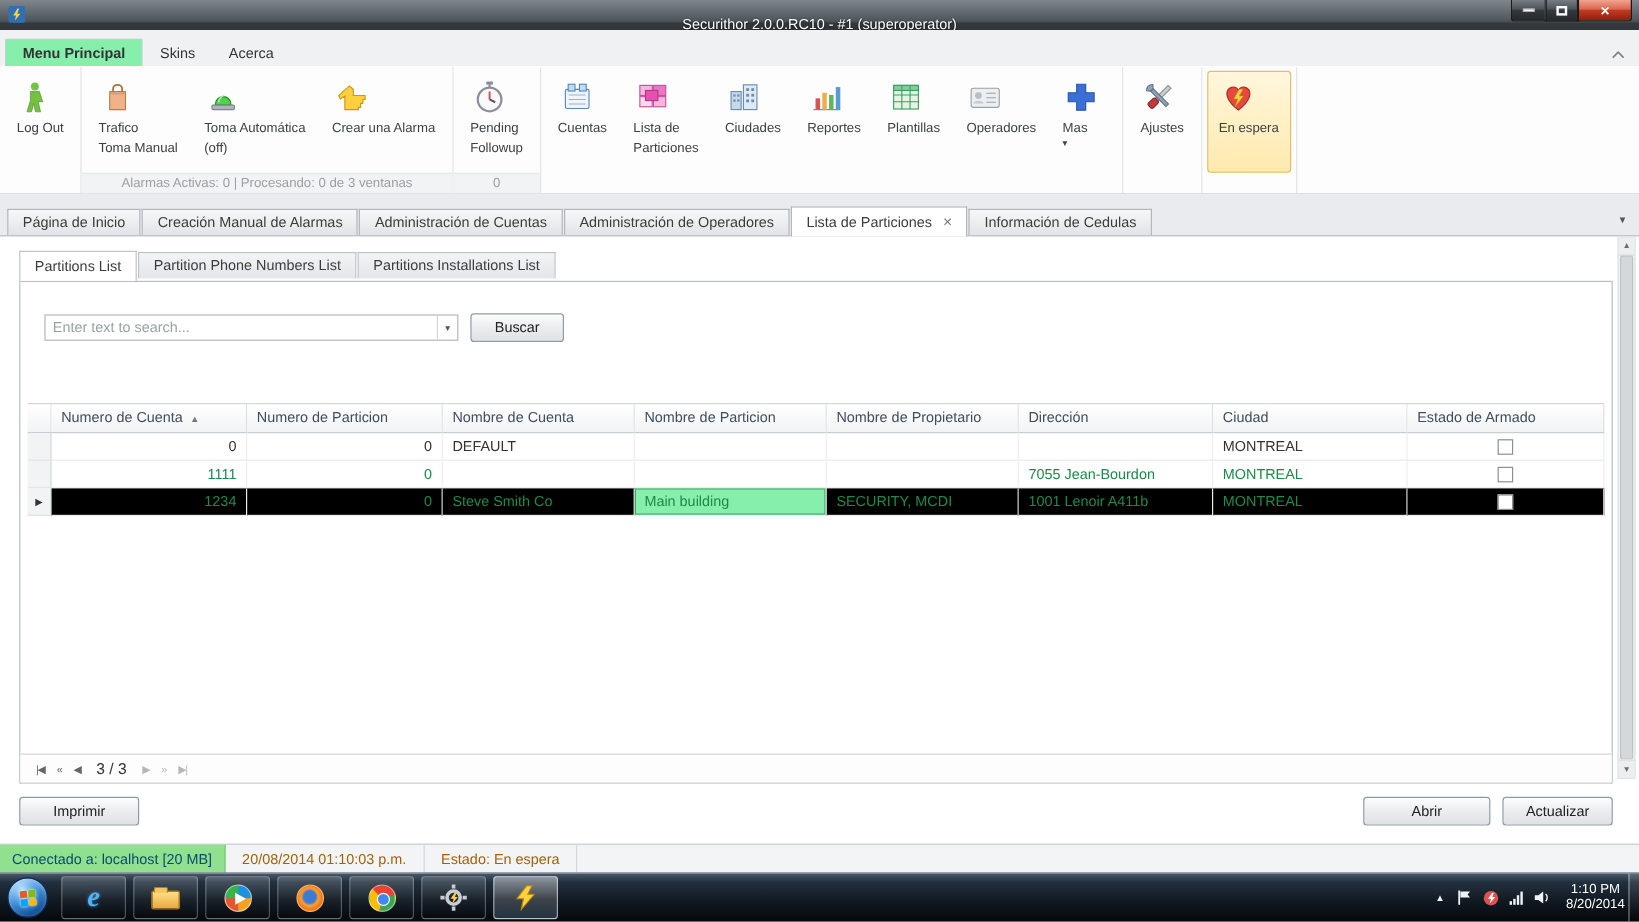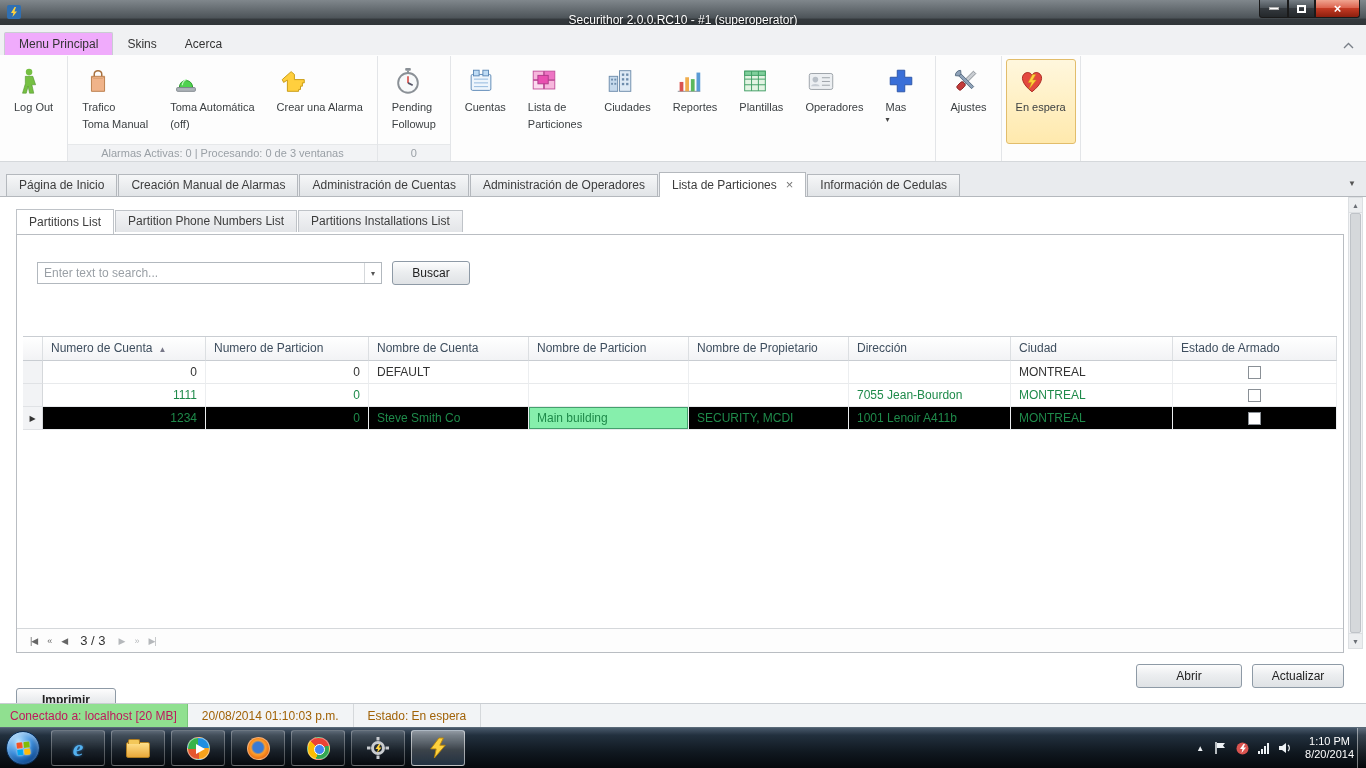--- a/index.html
+++ b/index.html
@@ -18,21 +18,21 @@
     background:linear-gradient(180deg,#767e85,#4b5258 45%,#34393e 50%,#24282b);color:#fff;}
   .win-btn.min{width:29px;border-radius:0 0 0 3px;}
   .win-btn.max{width:27px;}
   .win-btn.close{width:45px;border-radius:0 0 3px 0;background:linear-gradient(180deg,#f0a490,#dd6550 45%,#c33a23 50%,#8d1f0f);font-size:13px;font-weight:bold;}
   .minbar{width:10px;height:3px;background:#fff;border:1px solid rgba(0,0,0,.3);}
   .maxbox{width:9px;height:8px;border:2px solid #fff;}
 
   
   .menubar{position:absolute;top:25px;left:0;right:0;height:31px;background:#f0f1f3;border-bottom:1px solid #fdfdfd;display:flex;align-items:flex-end;padding:0 4px;}
   .menu-tab{padding:4px 14px;color:#333;cursor:default;}
-  .menu-tab.active{background:#f0abfc;border:1px solid #c9cdd2;border-bottom:none;border-radius:2px 2px 0 0;font-weight:normal;}
+  .menu-tab.active{background:#86efac;border:1px solid #c9cdd2;border-bottom:none;border-radius:2px 2px 0 0;font-weight:bold;}
   .ribbon-collapse{position:absolute;right:12px;bottom:6px;}
 
   
   .ribbon{position:absolute;top:56px;left:0;right:0;height:106px;background:#fdfdfd;border-bottom:1px solid #d5d8db;display:flex;}
   .rgroup{display:flex;flex-direction:column;border-right:1px solid #e3e5e8;}
   .rbtns{flex:1;display:flex;align-items:stretch;padding:3px 3px 0 3px;}
   .ribbon-btn{display:flex;flex-direction:column;align-items:flex-start;justify-content:flex-start;padding:5px 9px 2px 9px;margin:0 1px;border:1px solid transparent;border-radius:3px;min-width:56px;}
   .ribbon-btn.hl{background:linear-gradient(180deg,#fff7dd,#ffe9ad);border-color:#e2bd6b;}
   .ricon{width:32px;height:32px;display:flex;align-items:center;justify-content:center;}
   .rlabel{font-size:11px;line-height:14px;color:#3c4043;text-align:center;margin-top:3px;white-space:nowrap;}
@@ -89,27 +89,27 @@
   .pgi.dis{color:#b5b8bb;}
   .pgtext{margin:0 8px;color:#333;font-size:13px;}
 
   
   .vscroll{position:absolute;top:0;right:3px;width:15px;height:452px;background:#f2f3f5;border:1px solid #dcdfe2;}
   .sb-arrow{height:15px;display:flex;align-items:center;justify-content:center;font-size:7px;color:#6a6f75;background:#eceef0;border-bottom:1px solid #dcdfe2;}
   .sb-arrow.down{position:absolute;bottom:0;left:0;right:0;border-top:1px solid #dcdfe2;border-bottom:none;}
   .sb-thumb{position:absolute;top:15px;bottom:15px;left:1px;right:1px;background:#d5d8db;border:1px solid #bfc3c8;border-radius:2px;}
 
   
-  .btn-imprimir{position:absolute;top:491px;left:16px;width:100px;font-weight:bold;}
+  .btn-imprimir{position:absolute;top:467px;left:16px;width:100px;}
   .btn-abrir{position:absolute;top:467px;right:124px;width:106px;}
   .btn-actualizar{position:absolute;top:467px;right:22px;width:92px;}
 
   
   .statusbar{position:absolute;top:703px;left:0;right:0;height:24px;background:#f2f4f6;border-top:1px solid #c9cdd2;display:flex;align-items:stretch;}
-  .sb-conn{background:#90e090;color:#be185d;display:flex;align-items:center;padding:0 10px;border-right:1px solid #79c779;text-align:right;}
+  .sb-conn{background:#90e090;color:#0c4a6e;display:flex;align-items:center;padding:0 10px;border-right:1px solid #79c779;text-align:right;}
   .sb-item{display:flex;align-items:center;padding:0 14px;border-right:1px solid #d5d8db;color:#a16207;}
 
   
   .taskbar{position:absolute;bottom:0;left:0;right:0;height:41px;
     background:linear-gradient(180deg,#48586a 0%,#22303e 18%,#101820 60%,#05080c 100%);border-top:1px solid #5a6a78;display:flex;align-items:center;}
   .start-orb{width:34px;height:34px;border-radius:50%;margin:0 8px 0 6px;position:relative;
     background:radial-gradient(circle at 35% 28%,#b6e2ff,#3f90dd 42%,#0d4c96 72%,#062a5c);border:1px solid #0a2c52;box-shadow:inset 0 2px 5px rgba(255,255,255,.55);}
   .orb-flag{position:absolute;left:10px;top:10px;width:14px;height:14px;display:grid;grid-template-columns:6px 6px;grid-template-rows:6px 6px;gap:1px;transform:rotate(-6deg);}
   .orb-flag span{border-radius:1px;box-shadow:0 0 2px rgba(255,255,255,.9);}
   .tb-btn{width:54px;height:36px;margin:0 3px;border:1px solid rgba(255,255,255,.28);border-radius:3px;

